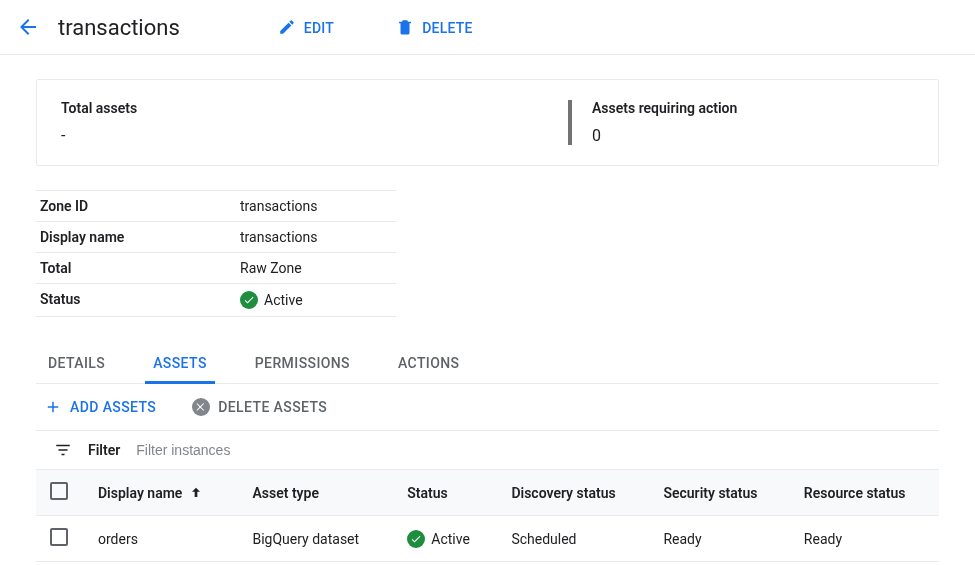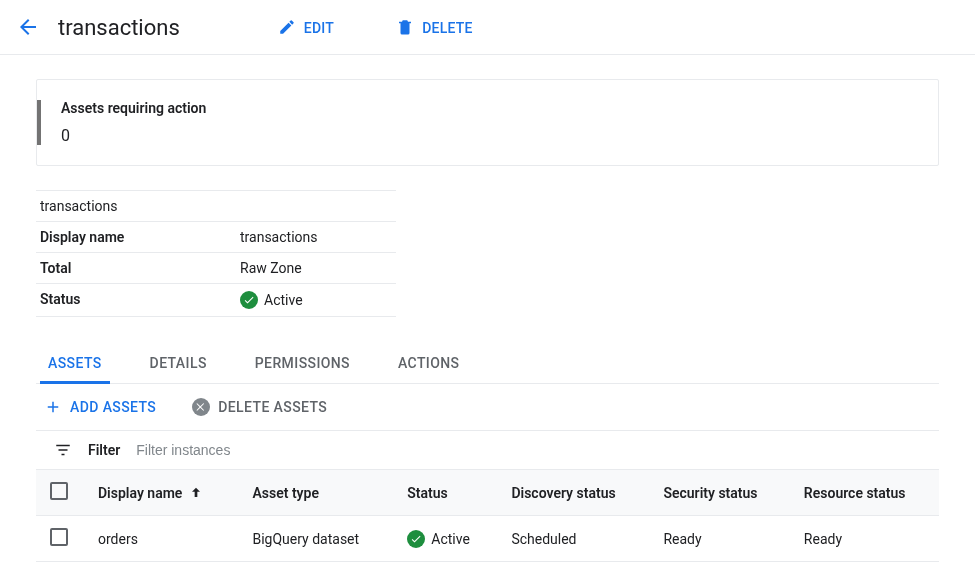--- a/index.html
+++ b/index.html
@@ -185,27 +185,32 @@
         <path d="M6 7h12v13a2 2 0 0 1-2 2H8a2 2 0 0 1-2-2V7zm3-4h6l1 2h4v2H4V5h4l1-2z"></path>
       </svg>
     <span>DELETE</span>
   </div>
 </div>
 
 <div class="content">
 
   <div class="summary-card">
     <div class="summary-col">
+      <div class="summary-label">Total assets</div>
+      <div class="summary-value">-</div>
+    </div>
+    <div class="summary-col">
       <div class="summary-label">Assets requiring action</div>
       <div class="summary-value">0</div>
     </div>
   </div>
 
   <div class="meta-table">
     <div class="meta-row">
+      <div class="meta-key">Zone ID</div>
       <div class="meta-val">transactions</div>
     </div>
     <div class="meta-row">
       <div class="meta-key">Display name</div>
       <div class="meta-val">transactions</div>
     </div>
     <div class="meta-row">
       <div class="meta-key">Total</div>
       <div class="meta-val">Raw Zone</div>
     </div>
@@ -216,22 +221,22 @@
           <svg viewBox="0 0 24 24" fill="#fff">
               <path d="M9 16.17 4.83 12l-1.42 1.41L9 19 21 7l-1.41-1.41z"></path>
             </svg>
         </span>
         <span>Active</span>
       </div>
     </div>
   </div>
 
   <div class="tabs">
+    <div class="tab">DETAILS</div>
     <div class="tab active">ASSETS</div>
-    <div class="tab">DETAILS</div>
     <div class="tab">PERMISSIONS</div>
     <div class="tab">ACTIONS</div>
   </div>
 
   <div class="toolbar">
     <div class="tool-btn add">
       <svg viewBox="0 0 24 24" width="18" height="18" fill="#1a73e8">
           <path d="M19 13h-6v6h-2v-6H5v-2h6V5h2v6h6v2z"></path>
         </svg>
       <span>ADD ASSETS</span>

